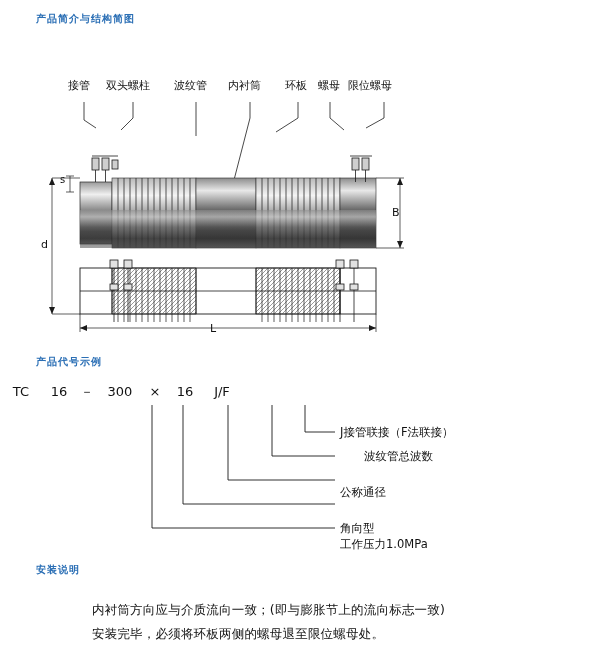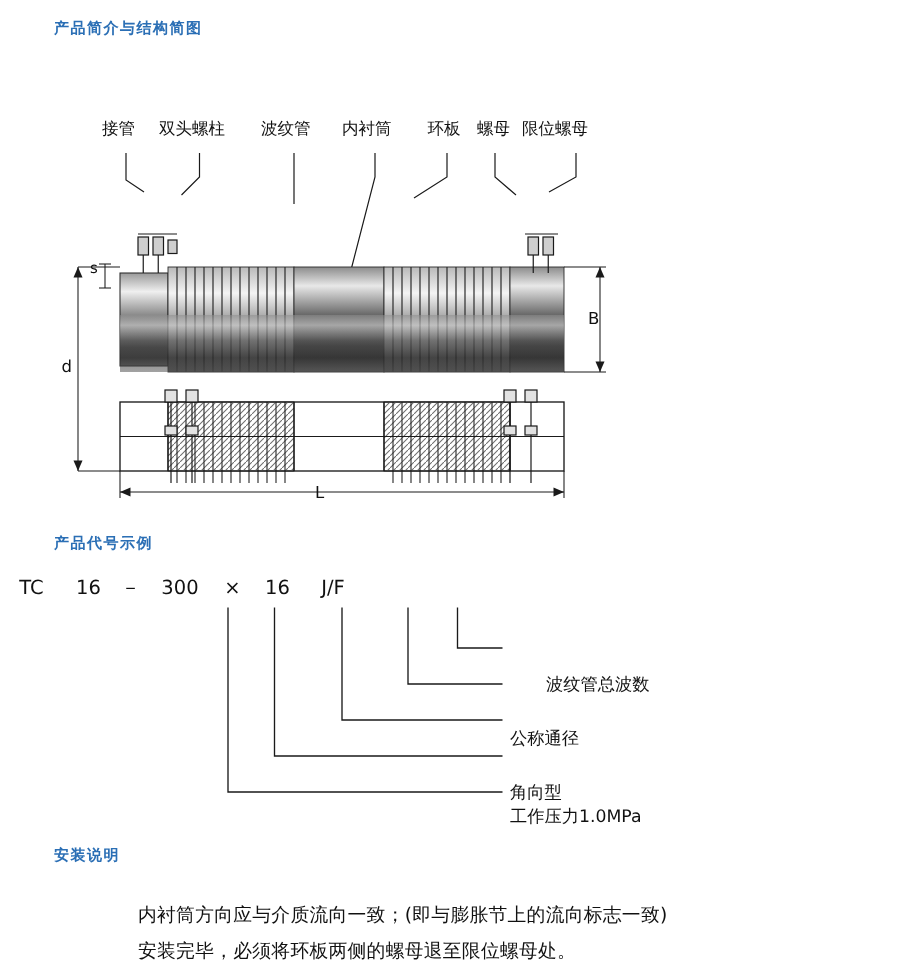--- a/index.html
+++ b/index.html
@@ -301,20 +301,21 @@
       <path d="M272,30 L272,81 L335,81"></path>
 
       <path d="M228,30 L228,105 L335,105"></path>
 
       <path d="M183,30 L183,129 L335,129"></path>
 
       <path d="M152,30 L152,153 L335,153"></path>
     </g>
   </svg>
 
+  <div class="exp" style="left:340px; top:50px;">J接管联接（F法联接）</div>
   <div class="exp" style="left:340px; top:74px;margin-left:24px;">波纹管总波数</div>
   <div class="exp" style="left:340px; top:98px;margin-top:12px;">公称通径</div>
   <div class="exp" style="left:340px; top:122px;margin-top:40px;">工作压力1.0MPa</div>
   <div class="exp" style="left:340px; top:146px;">角向型</div>
 </div>
 
 <div class="section-title sec3-title">安装说明</div>
 <div class="note note1">内衬筒方向应与介质流向一致；(即与膨胀节上的流向标志一致)</div>
 <div class="note note2">安装完毕，必须将环板两侧的螺母退至限位螺母处。</div>
 

